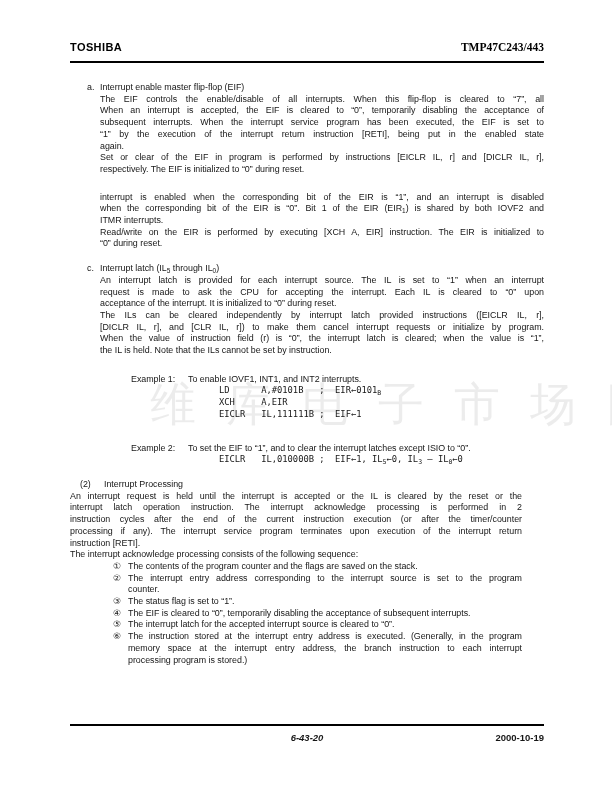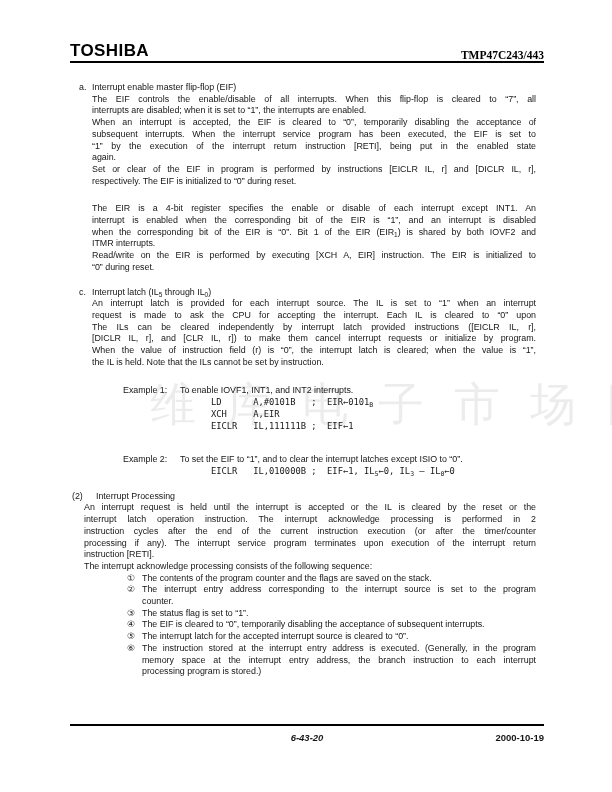--- a/index.html
+++ b/index.html
@@ -1,54 +1,54 @@
 <!DOCTYPE html>
 <html><head>
 <meta charset="utf-8">
 <style>
   html,body{margin:0;padding:0;background:#ffffff;}
   .page{position:relative;width:612px;height:792px;background:#ffffff;overflow:hidden;
         font-family:"Liberation Sans","DejaVu Sans",sans-serif;color:#161616;}
   
   .hdr{position:absolute;top:41px;left:70px;width:474px;display:flex;
        justify-content:space-between;align-items:flex-end;}
-  .brand{font-size:17px;font-weight:700;letter-spacing:.4px;color:#000;}
+  .brand{font-size:11px;font-weight:700;letter-spacing:.4px;color:#000;}
   .part{font-size:11.5px;font-weight:700;color:#000;font-family:Liberation Serif, serif;}
   .rule-top{position:absolute;top:61px;left:70px;width:474px;height:2px;background:#000;}
   
   .rule-bot{position:absolute;top:724px;left:70px;width:474px;height:2px;background:#000;}
   .ftr{position:absolute;top:732px;left:70px;width:474px;font-size:9.5px;font-weight:700;}
   .pageno{position:absolute;left:0;width:474px;text-align:center;font-style:italic;}
   .docdate{position:absolute;right:0;margin-left:8px;}
   
   .wm{position:absolute;left:150px;top:374px;font-size:46px;letter-spacing:30px;
       color:#000;opacity:.07;white-space:nowrap;z-index:0;
       font-family:"DejaVu Sans",sans-serif;}
   
-  .content{position:absolute;top:82px;left:62px;width:474px;z-index:1;
+  .content{position:absolute;top:82px;left:70px;width:474px;z-index:1;
            font-size:8.9px;line-height:11.7px;letter-spacing:-.02px;}
   .section{margin:0;}
   .mb16{margin-bottom:16px;}.mb13{margin-bottom:13px;}.mb17{margin-bottom:17px;}
   .mb22{margin-bottom:22px;}
   .sec-head{padding-left:17px;}
   .sec-label{display:inline-block;width:13px;}
   .sec-body{margin-left:30px;width:444px;}
   .line{width:100%;}
   .just{text-align:justify;text-align-last:justify;}
   sub{font-size:6.5px;line-height:0;vertical-align:-2px;}
   
   .example{margin-left:61px;}
   .ex-label{display:inline-block;width:57px;}
   .code-line{margin-left:88px;white-space:pre;
              font-family:"DejaVu Sans Mono","Liberation Mono",monospace;
              font-size:8.8px;line-height:11.7px;}
   
   .sec2-head{padding-left:10px;}
   .sec2-label{display:inline-block;width:24px;}
-  .sec2-body{margin-left:22px;width:452px;}
+  .sec2-body{width:452px;}
   .item{display:flex;margin-left:43px;}
   .item-num{flex:0 0 15px;font-family:"DejaVu Sans",sans-serif;}
   .item-lines{width:394px;}
 </style>
 </head>
 <body>
 
 <div class="page">
   <div class="hdr">
     <span class="brand">TOSHIBA</span>
@@ -56,44 +56,43 @@
   </div>
   <div class="rule-top"></div>
 
   <div class="wm">维库电子市场网</div>
 
   <div class="content" id="content">
       <div class="section mb16">
         <div class="sec-head"><span class="sec-label">a.</span><span class="sec-title">Interrupt enable master flip-flop (EIF)</span></div>
         <div class="sec-body">
           <div class="line just">The EIF controls the enable/disable of all interrupts.  When this flip-flop is cleared to “7”, all</div>
-          <div class="line">interrupts are disabled; when it is set to “1”, the interrupts are enabled.</div>
           <div class="line just">When an interrupt is accepted, the EIF is cleared to “0”, temporarily disabling the acceptance of</div>
           <div class="line just">subsequent interrupts.  When the interrupt service program has been executed, the EIF is set to</div>
           <div class="line just">“1” by the execution of the interrupt return instruction [RETI], being put in the enabled state</div>
           <div class="line">again.</div>
           <div class="line just">Set or clear of the EIF in program is performed by instructions [EICLR  IL, r] and [DICLR  IL, r],</div>
           <div class="line">respectively.  The EIF is initialized to “0” during reset.</div>
         </div>
       </div>
       <div class="section mb13">
         <div class="sec-body">
-          <div class="line just">The EIR is a 4-bit register specifies the enable or disable of each interrupt except INT1.  An</div>
           <div class="line just">interrupt is enabled when the corresponding bit of the EIR is “1”, and an interrupt is disabled</div>
           <div class="line just">when the corresponding bit of the EIR is “0”.  Bit 1 of the EIR (EIR<sub>1</sub>) is shared by both IOVF2 and</div>
           <div class="line">ITMR interrupts.</div>
           <div class="line just">Read/write on the EIR is performed by executing [XCH A, EIR] instruction.  The EIR is initialized to</div>
           <div class="line">“0” during reset.</div>
         </div>
       </div>
       <div class="section mb17">
         <div class="sec-head"><span class="sec-label">c.</span><span class="sec-title">Interrupt latch (IL<sub>5</sub> through IL<sub>0</sub>)</span></div>
         <div class="sec-body">
           <div class="line just">An interrupt latch is provided for each interrupt source.  The IL is set to “1” when an interrupt</div>
           <div class="line just">request is made to ask the CPU for accepting the interrupt.  Each IL is cleared to “0” upon</div>
+          <div class="line">acceptance of the interrupt.  It is initialized to “0” during reset.</div>
           <div class="line just">The ILs can be cleared independently by interrupt latch provided instructions  ([EICLR  IL, r],</div>
           <div class="line just">[DICLR  IL, r], and [CLR  IL, r]) to make them cancel interrupt requests or initialize by program.</div>
           <div class="line just">When the value of instruction field (r) is “0”, the interrupt latch is cleared; when the value is “1”,</div>
           <div class="line">the IL is held.  Note that the ILs cannot be set by instruction.</div>
         </div>
       </div>
       <div class="example mb22">
         <div class="ex-head"><span class="ex-label">Example 1:</span><span class="ex-desc">To enable IOVF1, INT1, and INT2 interrupts.</span></div>
         <div class="code-line">LD      A,#0101B   ;  EIR←0101<sub>B</sub></div>
         <div class="code-line">XCH     A,EIR</div>

